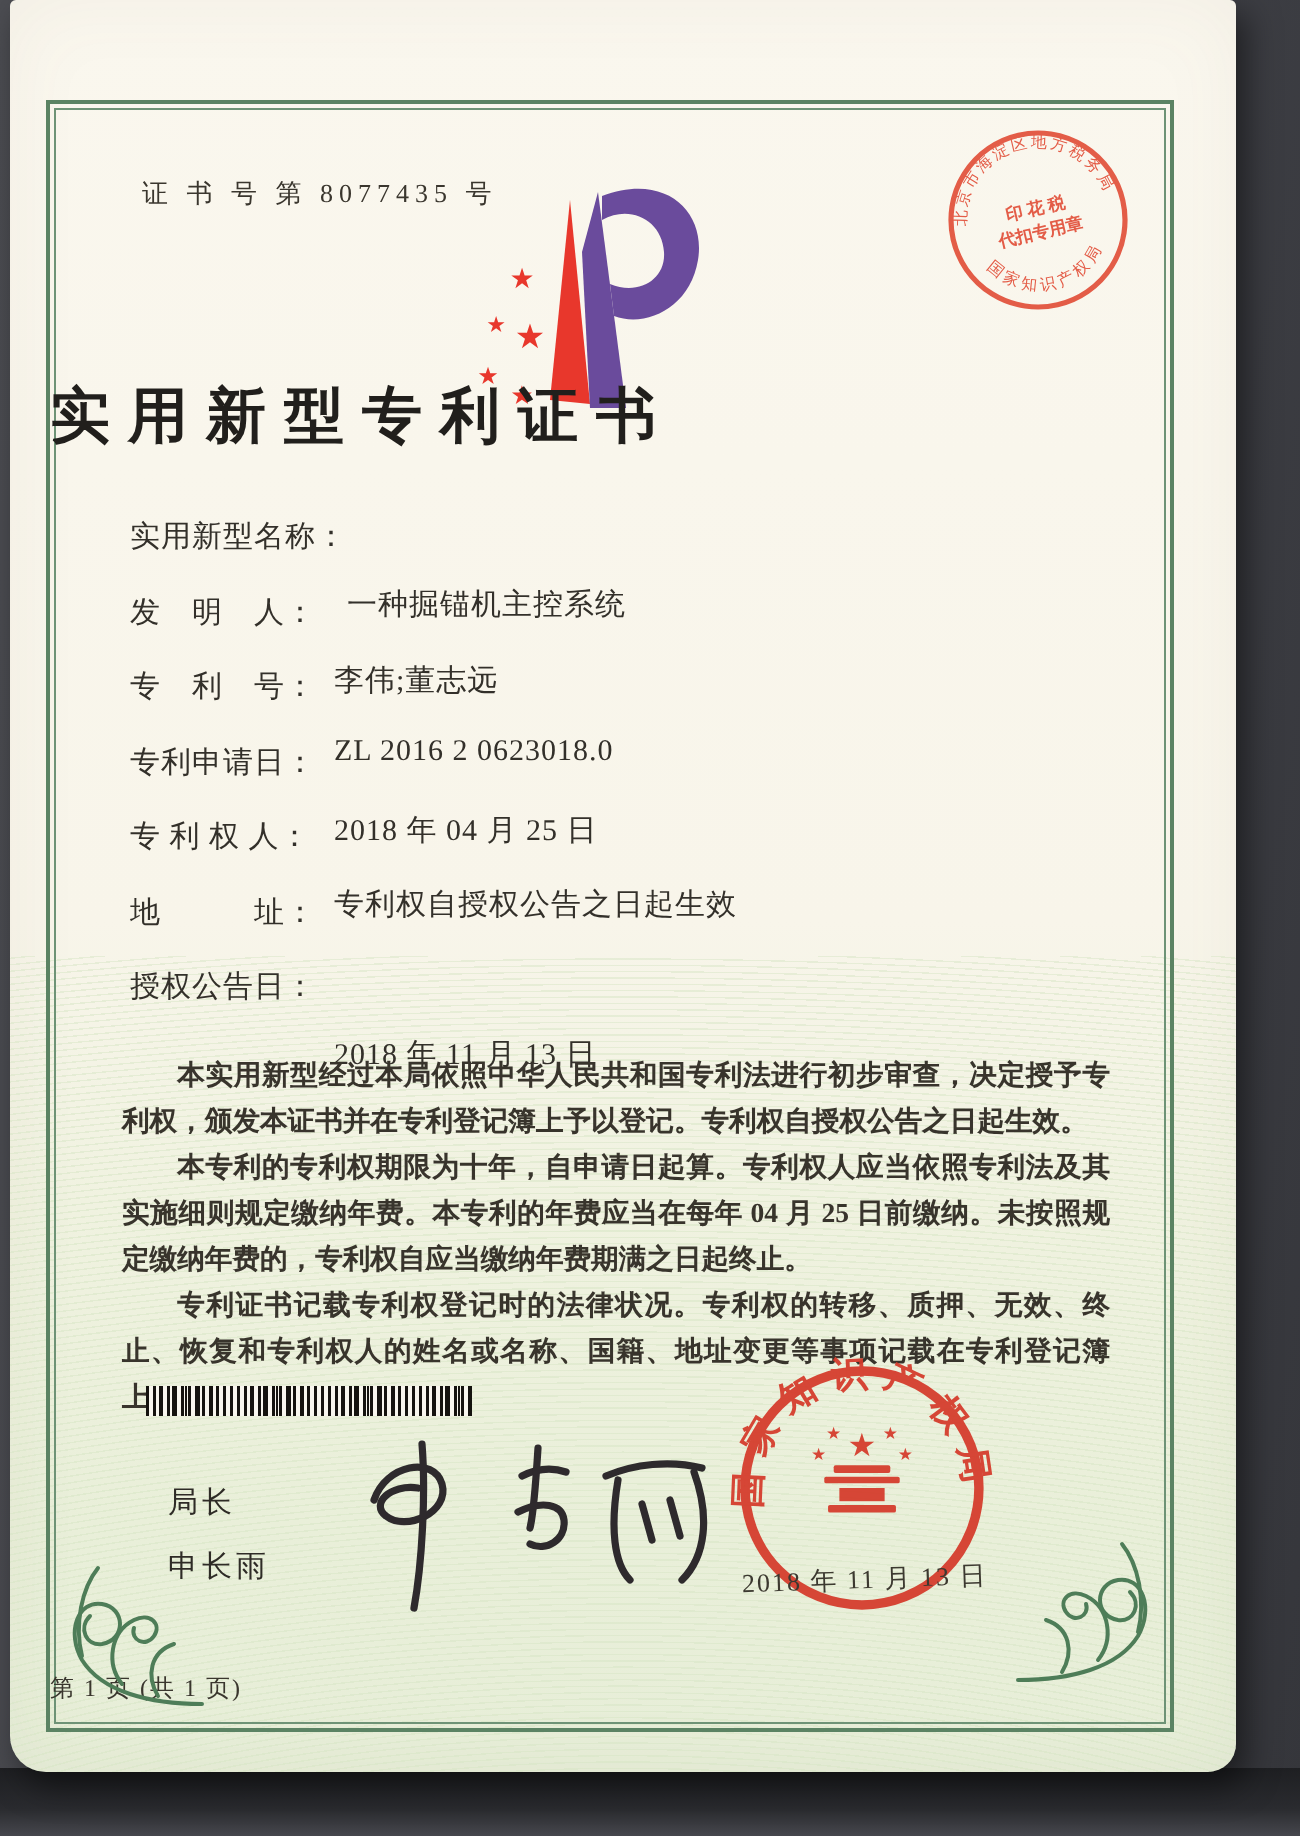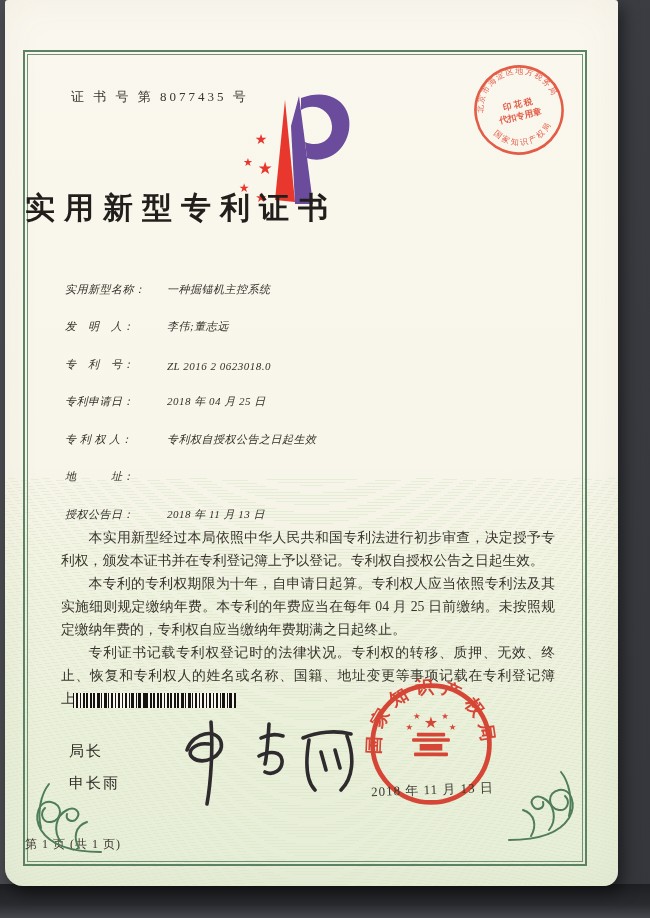--- a/index.html
+++ b/index.html
@@ -40,39 +40,39 @@
   .tax-stamp{
     position:absolute;left:444px;top:8px;width:100px;height:100px;
     transform:rotate(-13deg);opacity:.92;
   }
   .title{
     position:absolute;left:0;top:136px;width:100%;
     text-align:left;font-size:30px;font-weight:600;letter-spacing:9px;
     color:#211f1c;white-space:nowrap;
   }
   .fields{position:absolute;left:40px;top:207px;width:492px;}
-  .frow{display:flex;margin-bottom:0;height:37.5px;align-items:flex-end;
-        font-size:11px;color:#33302a;font-style:italic;}
+  .frow{display:flex;margin-bottom:0;height:37.5px;align-items:flex-start;
+        font-size:15px;color:#33302a;}
   .frow .lbl{flex:0 0 102px;white-space:nowrap;letter-spacing:.5px;}
   .frow .val{white-space:nowrap;letter-spacing:.5px;margin-top:34px;}
   .frow.two-col .col2{margin-left:86px;white-space:nowrap;}
   .paras{
     position:absolute;left:36px;top:474px;width:494px;
     font-size:13.8px;line-height:23px;color:#38342c;text-align:justify;
   }
-  .paras p{margin:0;text-indent:2em;}
+  .paras p{margin:0;text-indent:2em;font-weight:bold;}
   .barcode{
     position:absolute;left:48px;top:641px;width:163px;height:15px;
     background:
       repeating-linear-gradient(90deg,#15130f 0 1.5px,transparent 1.5px 3.5px),
       repeating-linear-gradient(90deg,#15130f 0 1px,transparent 1px 6.5px);
     background-color:#f8f6ee;
   }
   .signoff{position:absolute;left:44px;top:690px;font-size:15px;color:#2e2b26;letter-spacing:2px;}
-  .signoff .line{margin-bottom:13px;white-space:nowrap;}
+  .signoff .line{margin-bottom:13px;white-space:nowrap;margin-left:15px;}
   .signature{position:absolute;left:140px;top:660px;width:200px;height:100px;}
   .seal{position:absolute;left:340px;top:626px;width:132px;height:132px;opacity:.93;}
   .seal-date{
     position:absolute;left:346px;top:729px;font-size:13px;color:#3c3930;
     letter-spacing:1px;transform:rotate(-2deg);white-space:nowrap;
   }
   .footer{
     position:absolute;left:0;top:784px;width:100%;text-align:left;
     font-size:12px;color:#3a362e;letter-spacing:1px;
   }

